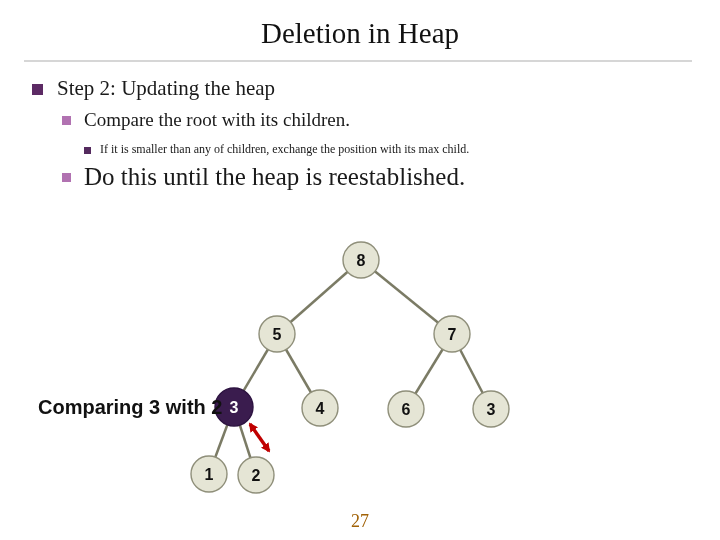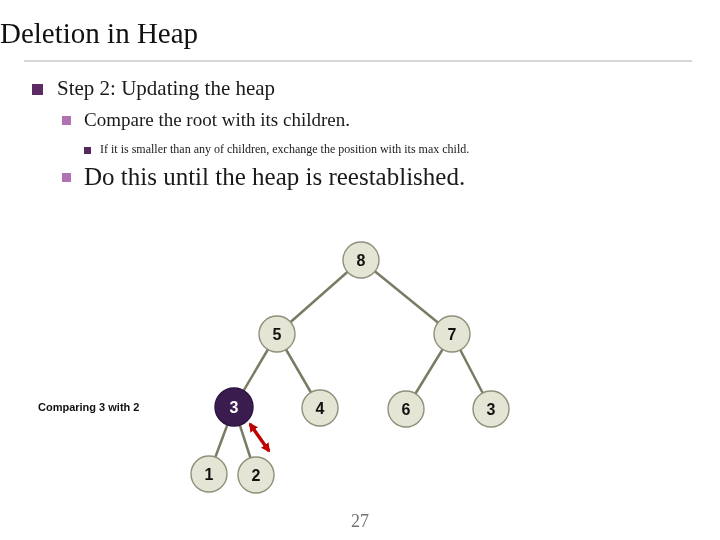--- a/index.html
+++ b/index.html
@@ -7,20 +7,21 @@
     width: 720px; height: 540px;
     background: #ffffff;
     font-family: "Liberation Serif", serif;
     color: #1a1a1a;
     overflow: hidden;
   }
   .slide { position: relative; width: 720px; height: 540px; background: #fff; }
 
   .title {
     position: absolute; top: 14px; left: 0; width: 100%;
+    text-align: center;
     font-size: 29px; line-height: 38px;
     color: var(--title-color, #111);
     font-family: "Liberation Serif", serif;
   }
   .separator {
     position: absolute; top: 60px; left: 24px; width: 668px; height: 0;
     border-top: 2px solid var(--separator-color, #d6d6d6);
   }
 
   .bullet-row { position: absolute; display: flex; align-items: center; white-space: nowrap; }
@@ -42,27 +43,27 @@
     font-family: "Liberation Sans", sans-serif; font-weight: bold; font-size: 16px;
     fill: #111; text-anchor: middle;
   }
   .tree-node-text.hl { fill: var(--highlight-text, #ffffff); }
   .swap-arrow-line { stroke: var(--arrow-color, #c00000); stroke-width: 3.4; }
   .arrow-head { fill: var(--arrow-color, #c00000); }
 
   .comparison-label {
     position: absolute; left: 38px; top: 397px;
     font-family: "Liberation Sans", sans-serif; font-weight: bold;
-    font-size: 11px; line-height: 20px; color: #111;
+    font-size: 20px; line-height: 20px; color: #111;
     white-space: nowrap;
   }
   .page-number {
     position: absolute; left: 0; top: 511px; width: 720px;
     text-align: center; font-size: 18px; line-height: 20px;
-    font-family: "Liberation Serif", serif; color: #737373;
+    font-family: "Liberation Serif", serif; color: #a16207;
   }
 </style>
 </head>
 <body>
 
 <div class="slide">
 
   <div class="title">Deletion in Heap</div>
   <div class="separator"></div>
 

